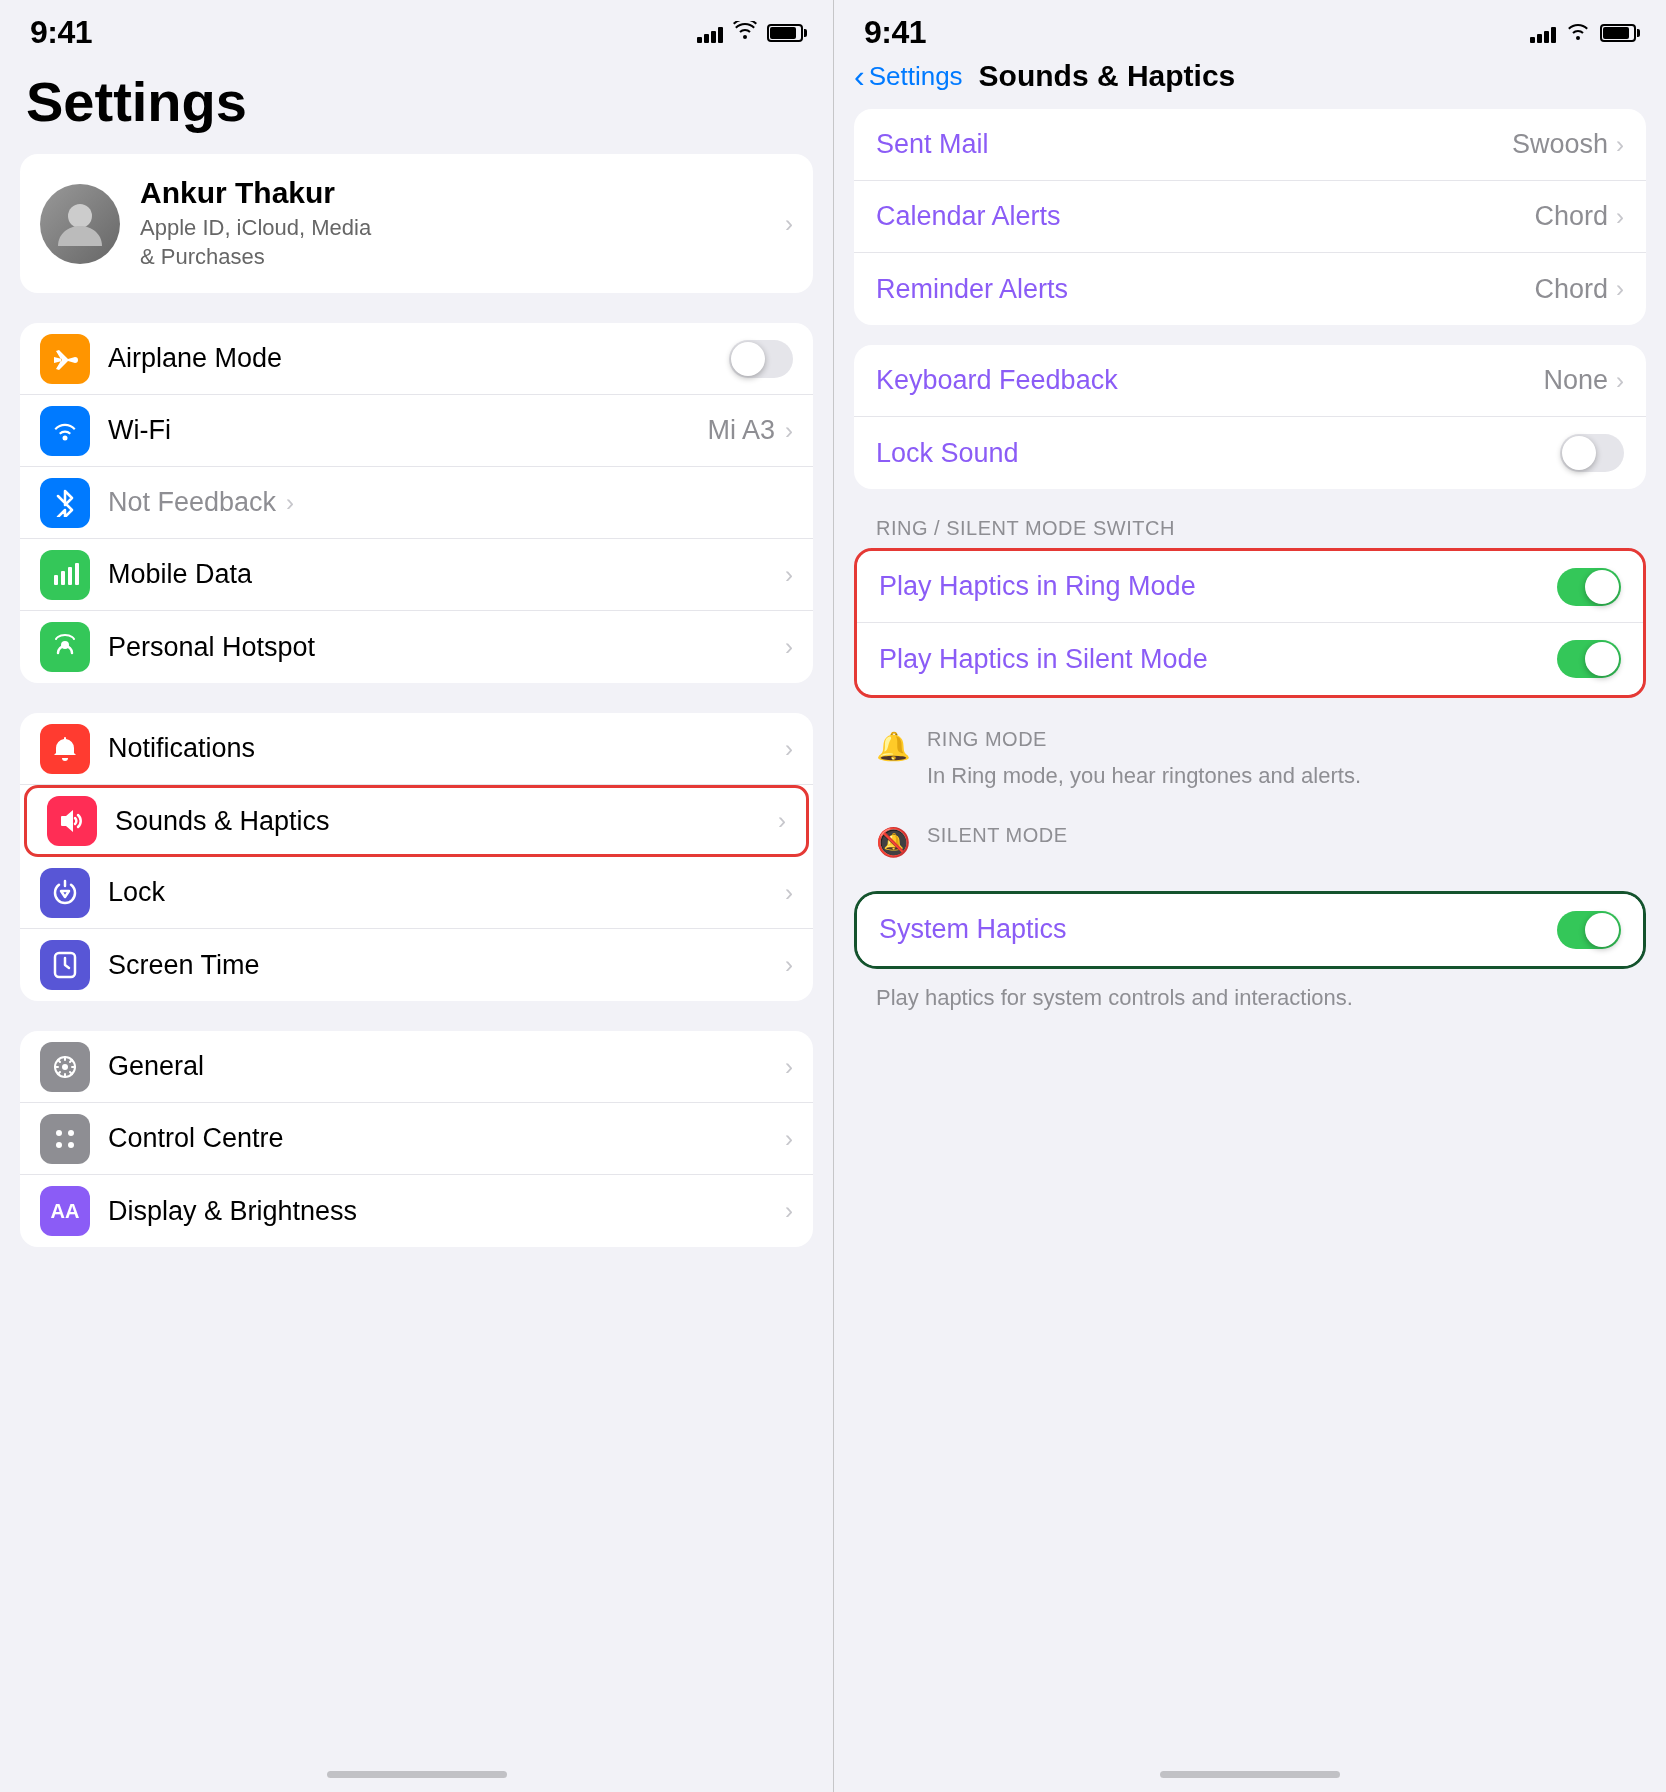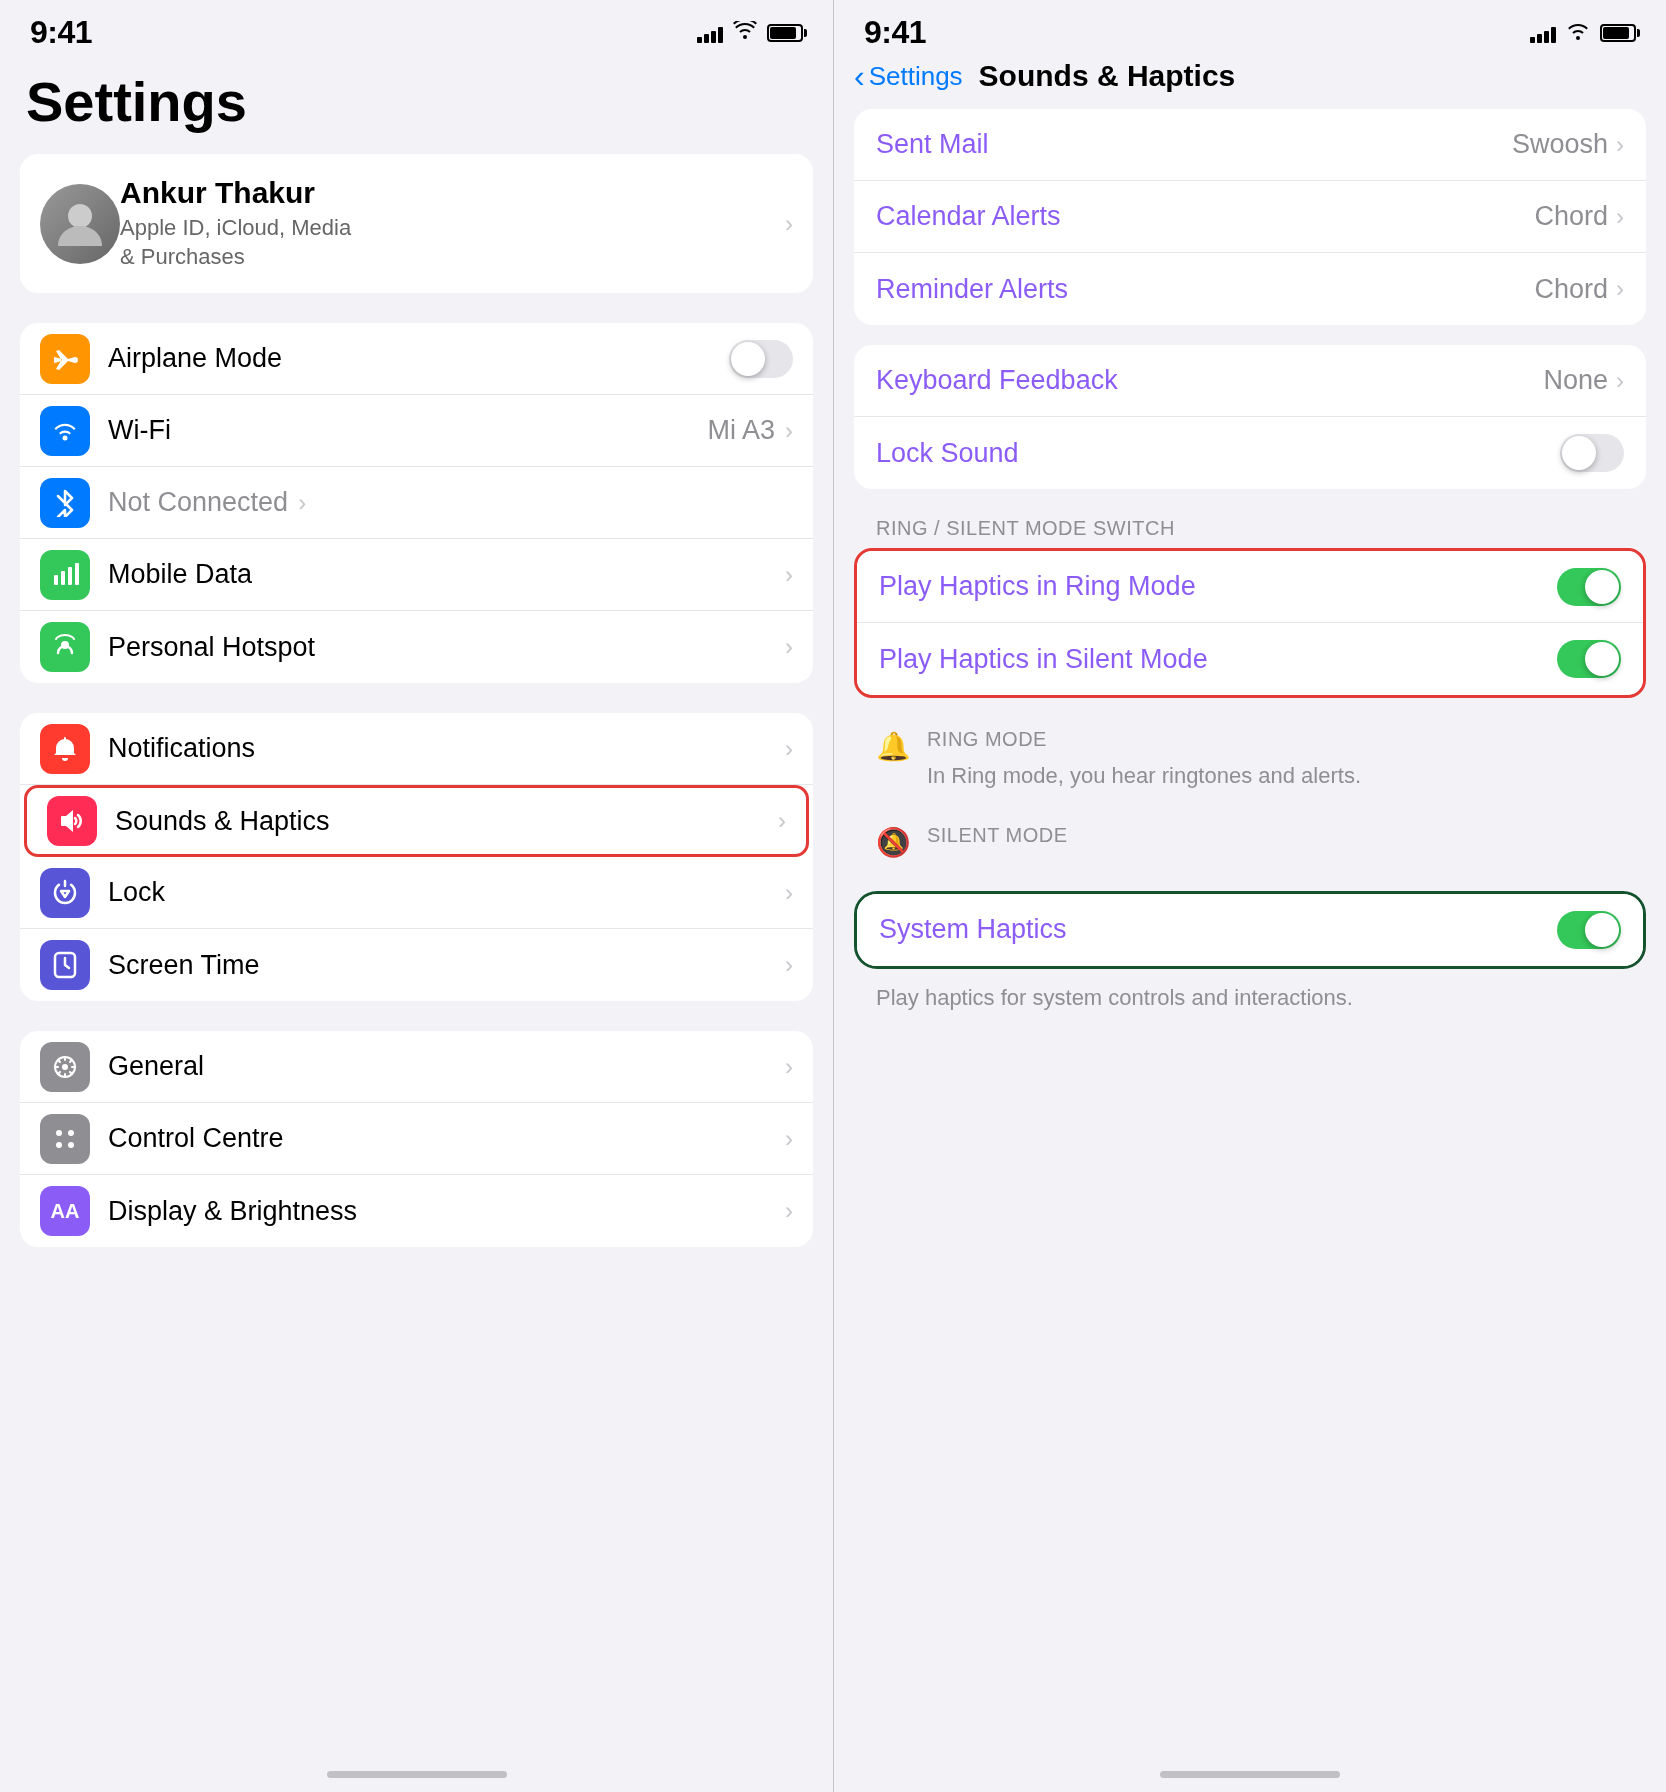--- a/index.html
+++ b/index.html
@@ -106,20 +106,21 @@
       padding-left: 6px;
     }
 
     
     .profile-card {
       background: #fff;
       border-radius: 18px;
       padding: 22px 20px;
       display: flex;
       align-items: center;
+      gap: 20px;
       margin-bottom: 30px;
     }
     .avatar {
       width: 80px;
       height: 80px;
       border-radius: 50%;
       background: #888;
       overflow: hidden;
       flex-shrink: 0;
       display: flex;
@@ -426,21 +427,21 @@
         <span class="settings-item-value">Mi A3</span>
         <span class="chevron">›</span>
       </div>
 
       <div class="settings-item">
         <div class="settings-item-icon icon-blue-dark">
           <svg width="22" height="28" viewBox="0 0 22 28" fill="none">
             <path d="M11 2l7 7-7 7V2zM11 14l7 7-7 7v-7l-7 7M11 14l-7-7" stroke="white" stroke-width="2.5" stroke-linecap="round" stroke-linejoin="round"></path>
           </svg>
         </div>
-        <span class="settings-item-value">Not Connected</span>
+        <span class="settings-item-value">Not Feedback</span>
         <span class="chevron">›</span>
       </div>
 
       <div class="settings-item">
         <div class="settings-item-icon icon-green">
           <svg width="28" height="28" viewBox="0 0 28 28" fill="none">
             <rect x="3" y="14" width="4" height="10" rx="1" fill="white"></rect>
             <rect x="10" y="10" width="4" height="14" rx="1" fill="white"></rect>
             <rect x="17" y="6" width="4" height="18" rx="1" fill="white"></rect>
             <rect x="24" y="2" width="4" height="22" rx="1" fill="white"></rect>

